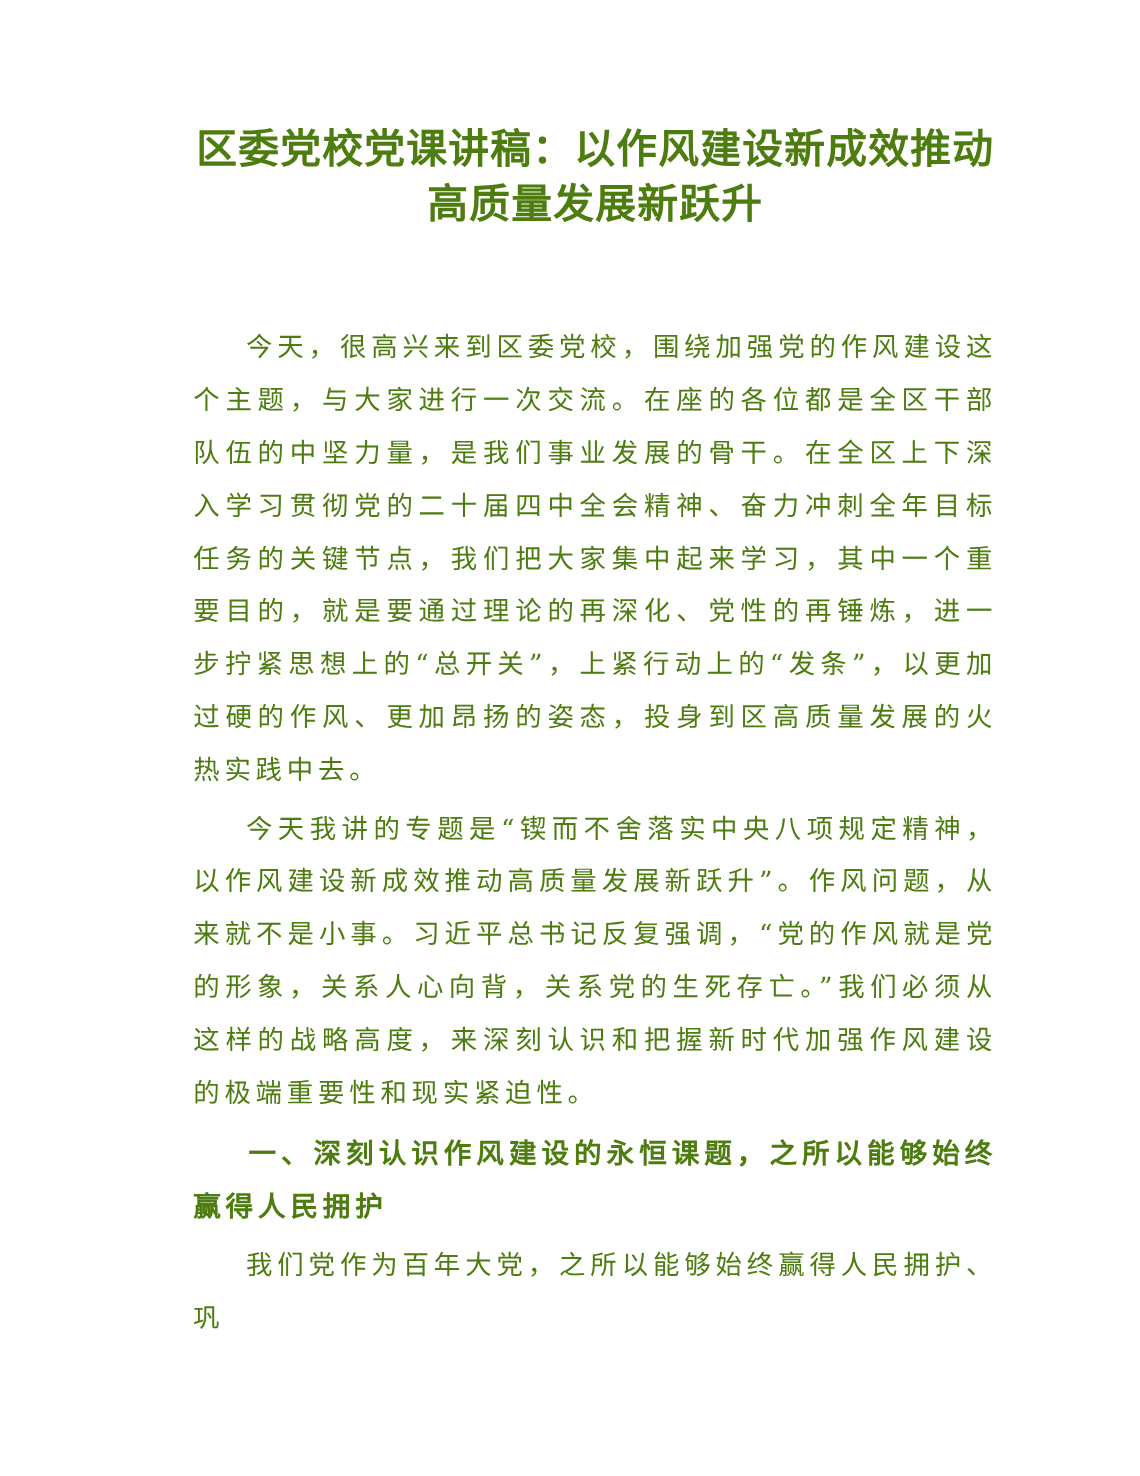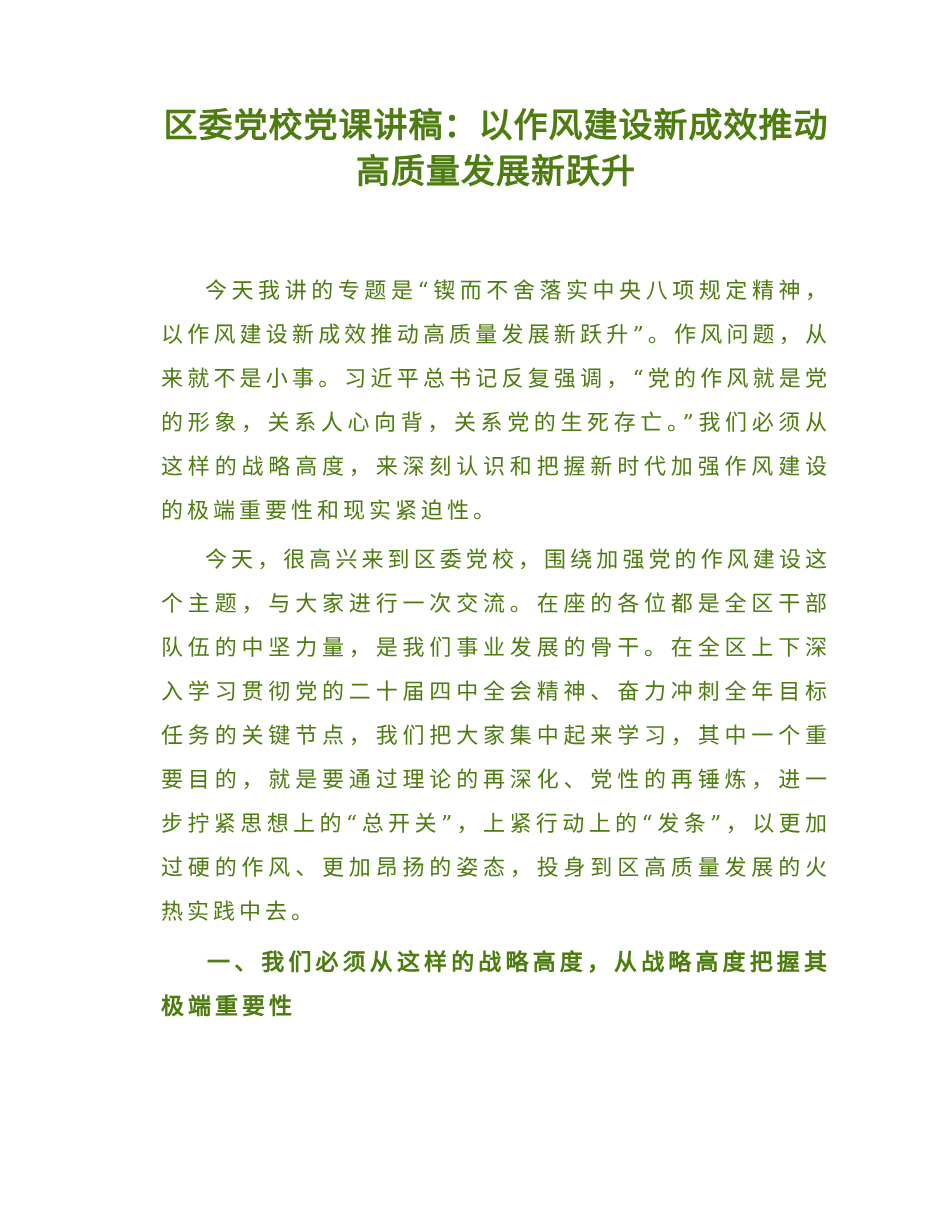--- a/index.html
+++ b/index.html
@@ -55,20 +55,21 @@
   }
 </style>
 </head>
 <body>
 
 <div class="page">
 
   <h1 class="doc-title">区委党校党课讲稿：以作风建设新成效推动高质量发展新跃升</h1>
 
 
+  <p class="body-para">今天，很高兴来到区委党校，围绕加强党的作风建设这个主题，与大家进行一次交流。在座的各位都是全区干部队伍的中坚力量，是我们事业发展的骨干。在全区上下深入学习贯彻党的二十届四中全会精神、奋力冲刺全年目标任务的关键节点，我们把大家集中起来学习，其中一个重要目的，就是要通过理论的再深化、党性的再锤炼，进一步拧紧思想上的“总开关”，上紧行动上的“发条”，以更加过硬的作风、更加昂扬的姿态，投身到区高质量发展的火热实践中去。</p>
+
   <p class="body-para">今天我讲的专题是“锲而不舍落实中央八项规定精神，以作风建设新成效推动高质量发展新跃升”。作风问题，从来就不是小事。习近平总书记反复强调，“党的作风就是党的形象，关系人心向背，关系党的生死存亡。”我们必须从这样的战略高度，来深刻认识和把握新时代加强作风建设的极端重要性和现实紧迫性。</p>
 
-  <p class="body-para">今天，很高兴来到区委党校，围绕加强党的作风建设这个主题，与大家进行一次交流。在座的各位都是全区干部队伍的中坚力量，是我们事业发展的骨干。在全区上下深入学习贯彻党的二十届四中全会精神、奋力冲刺全年目标任务的关键节点，我们把大家集中起来学习，其中一个重要目的，就是要通过理论的再深化、党性的再锤炼，进一步拧紧思想上的“总开关”，上紧行动上的“发条”，以更加过硬的作风、更加昂扬的姿态，投身到区高质量发展的火热实践中去。</p>
+  <h2 class="section-heading">一、深刻认识作风建设的永恒课题，之所以能够始终赢得人民拥护</h2>
 
-  <h2 class="section-heading">一、我们必须从这样的战略高度，从战略高度把握其极端重要性</h2>
-
+  <p class="body-para">我们党作为百年大党，之所以能够始终赢得人民拥护、巩</p>
 
 </div>
 
 </body></html>

